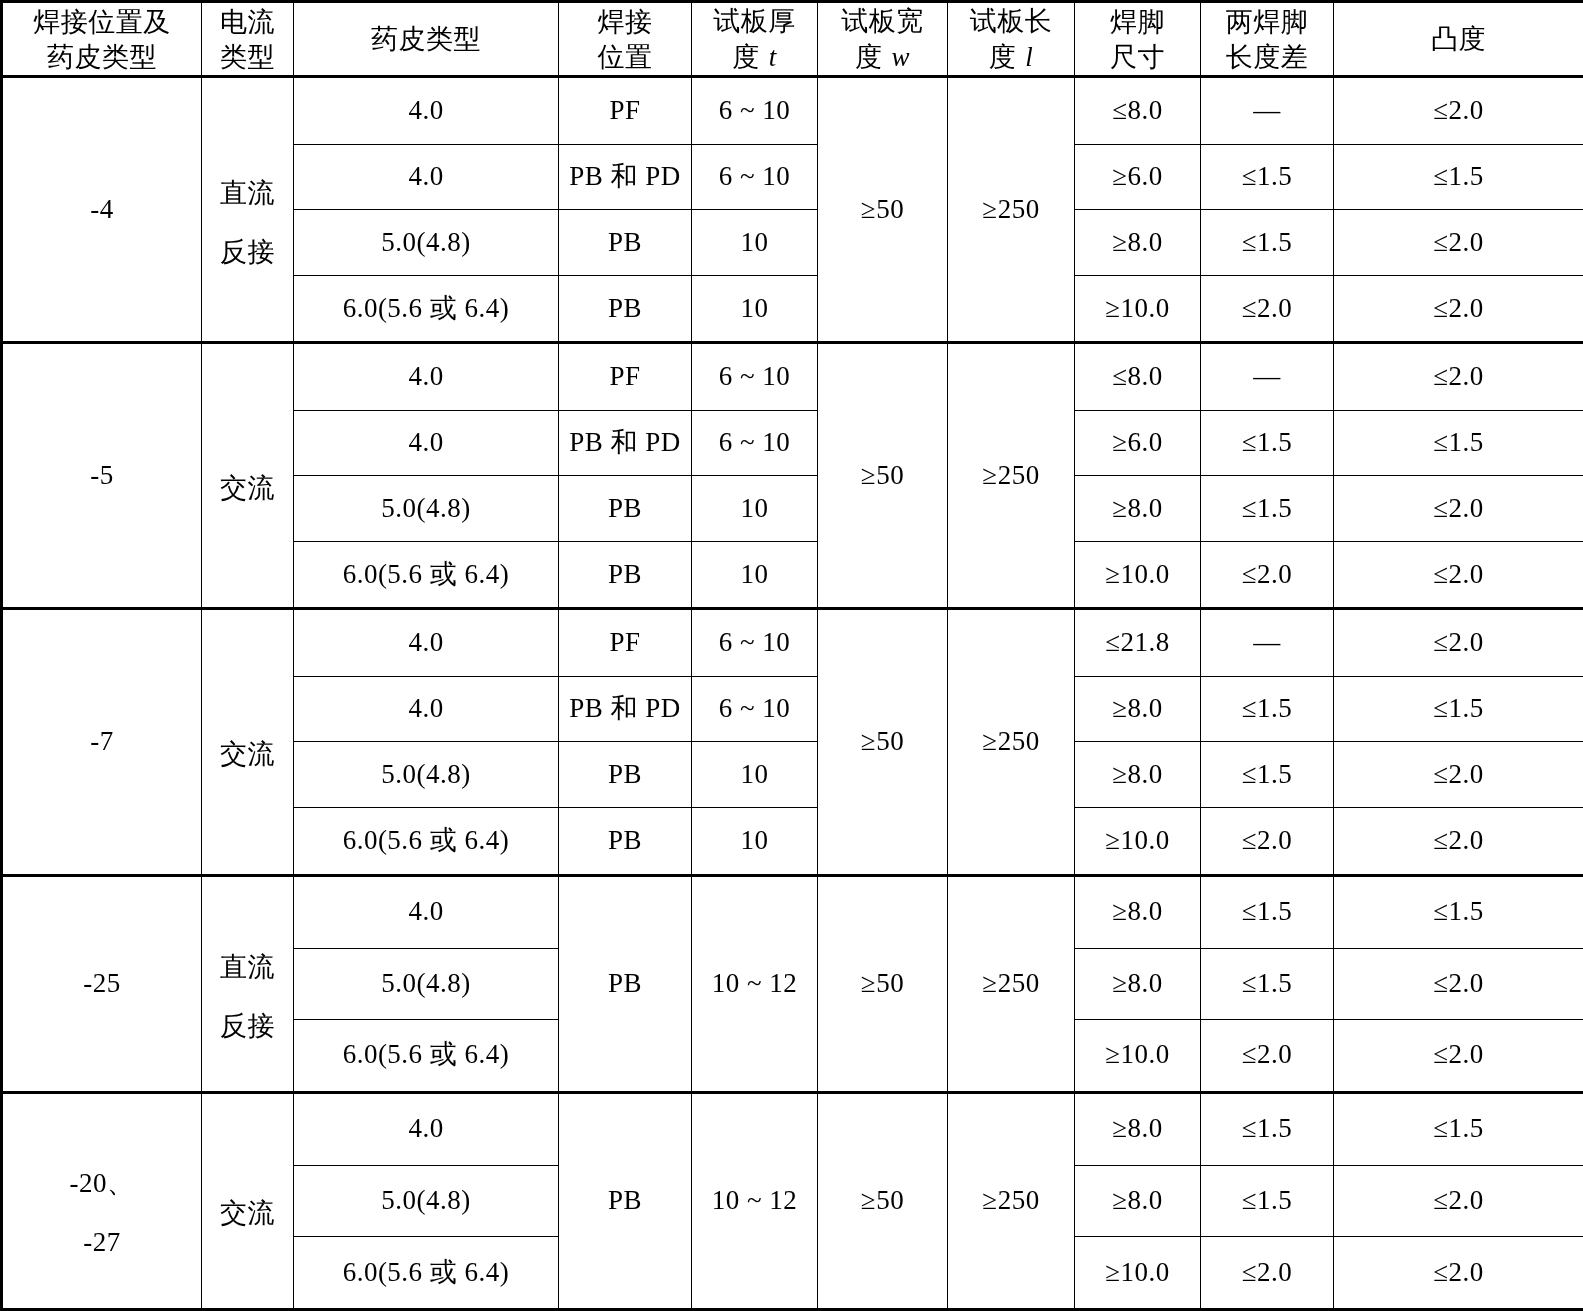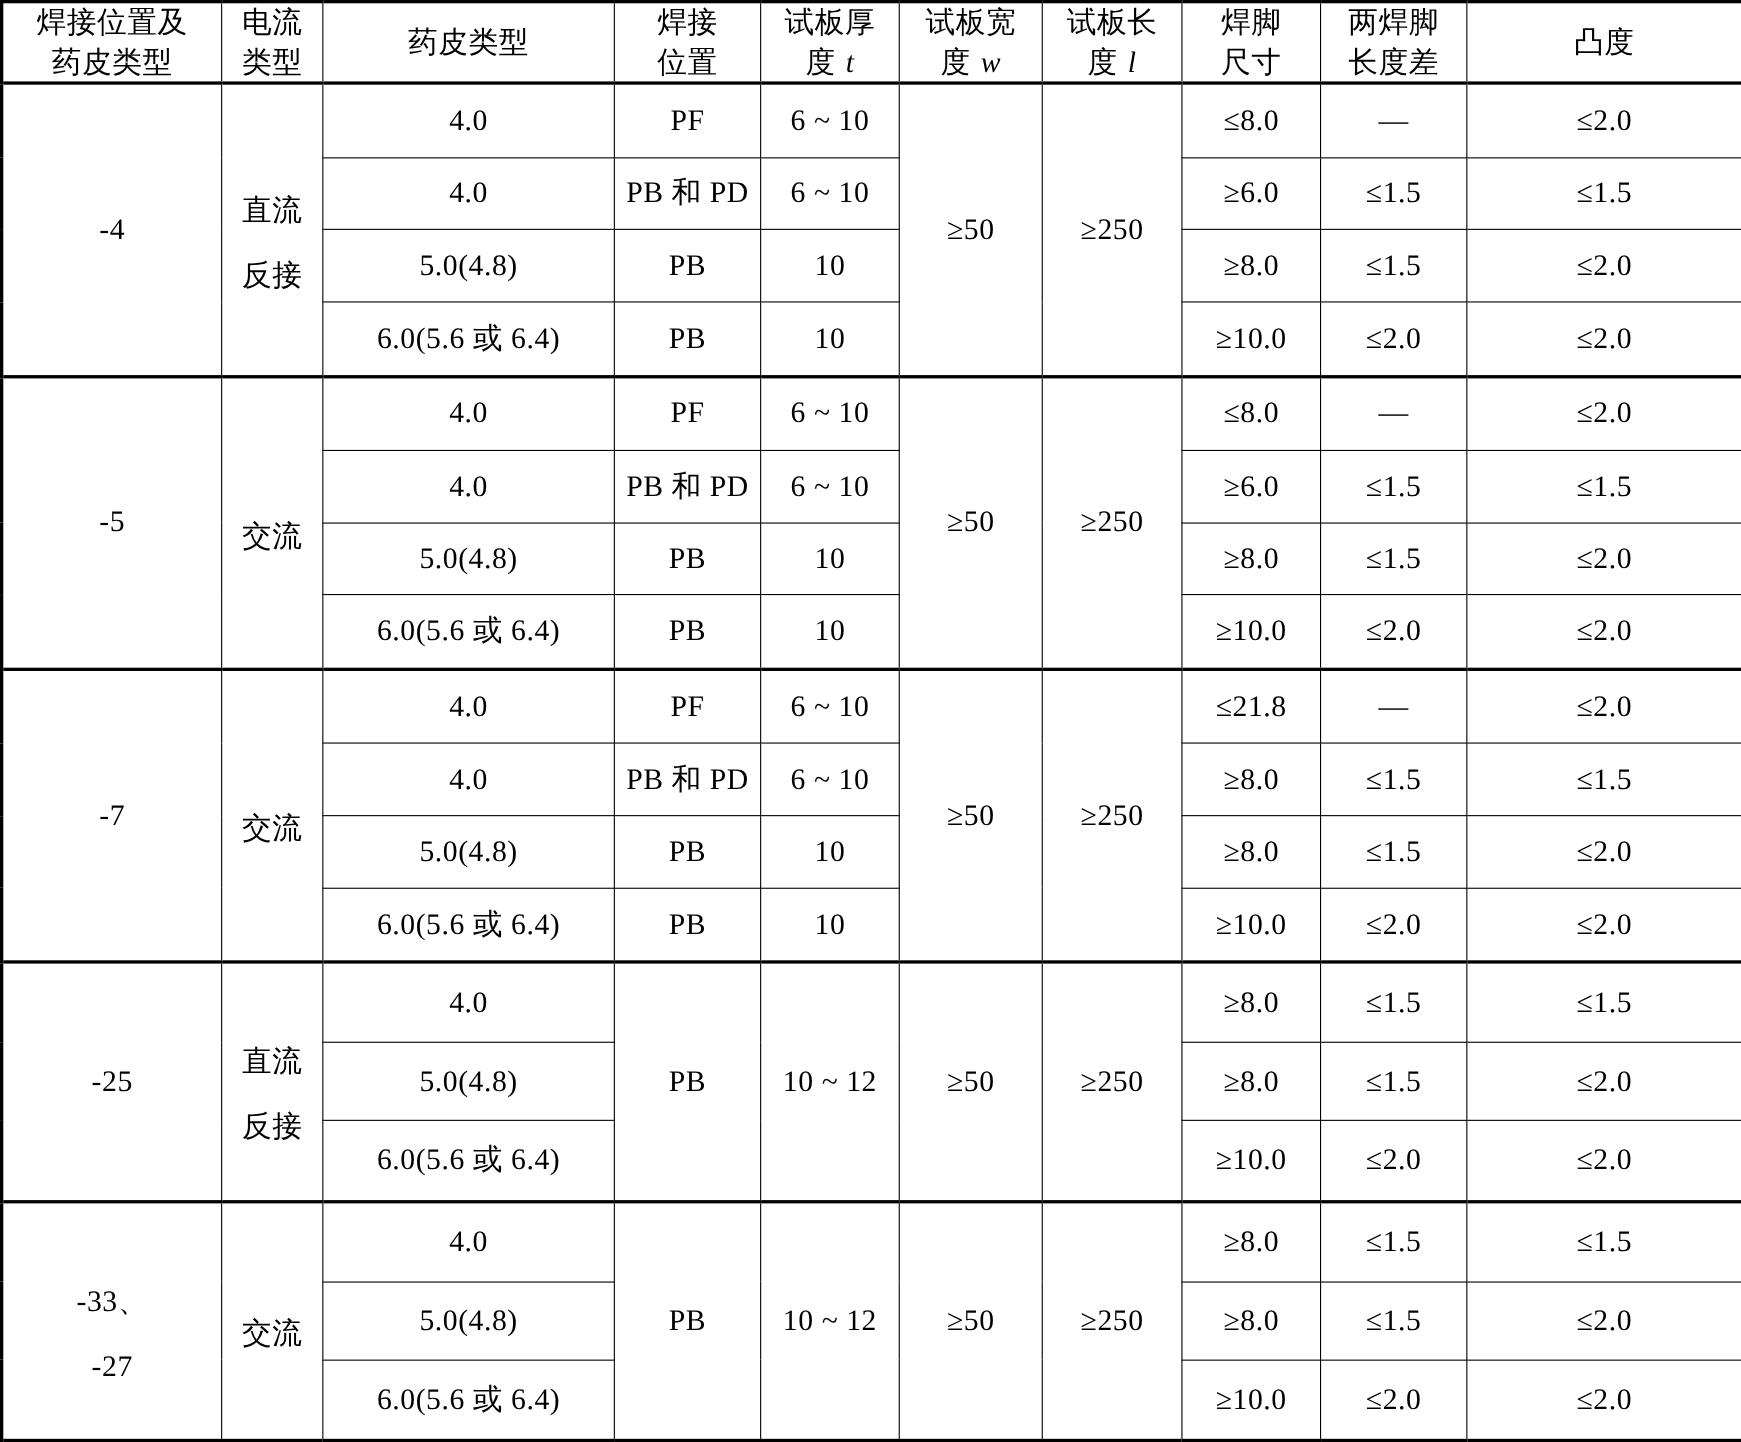--- a/index.html
+++ b/index.html
@@ -267,21 +267,21 @@
     </tr>
     <tr>
       <td class="num">6.0(5.6 或 6.4)</td>
       <td class="num">≥10.0</td>
       <td class="num">≤2.0</td>
       <td class="thick-right num">≤2.0</td>
     </tr>
 
     <tr>
       <td class="thick-left group-sep" rowspan="3">
-        <span class="vstack">-33、</span>
+        <span class="vstack">-20、</span>
         <span class="vstack">-27</span>
       </td>
       <td class="group-sep" rowspan="3">
         <span class="vstack cn">交流</span>
       </td>
       <td class="group-sep num">4.0</td>
       <td class="group-sep" rowspan="3">PB</td>
       <td class="group-sep num" rowspan="3">10 ~ 12</td>
       <td class="group-sep num" rowspan="3">≥50</td>
       <td class="group-sep num" rowspan="3">≥250</td>

